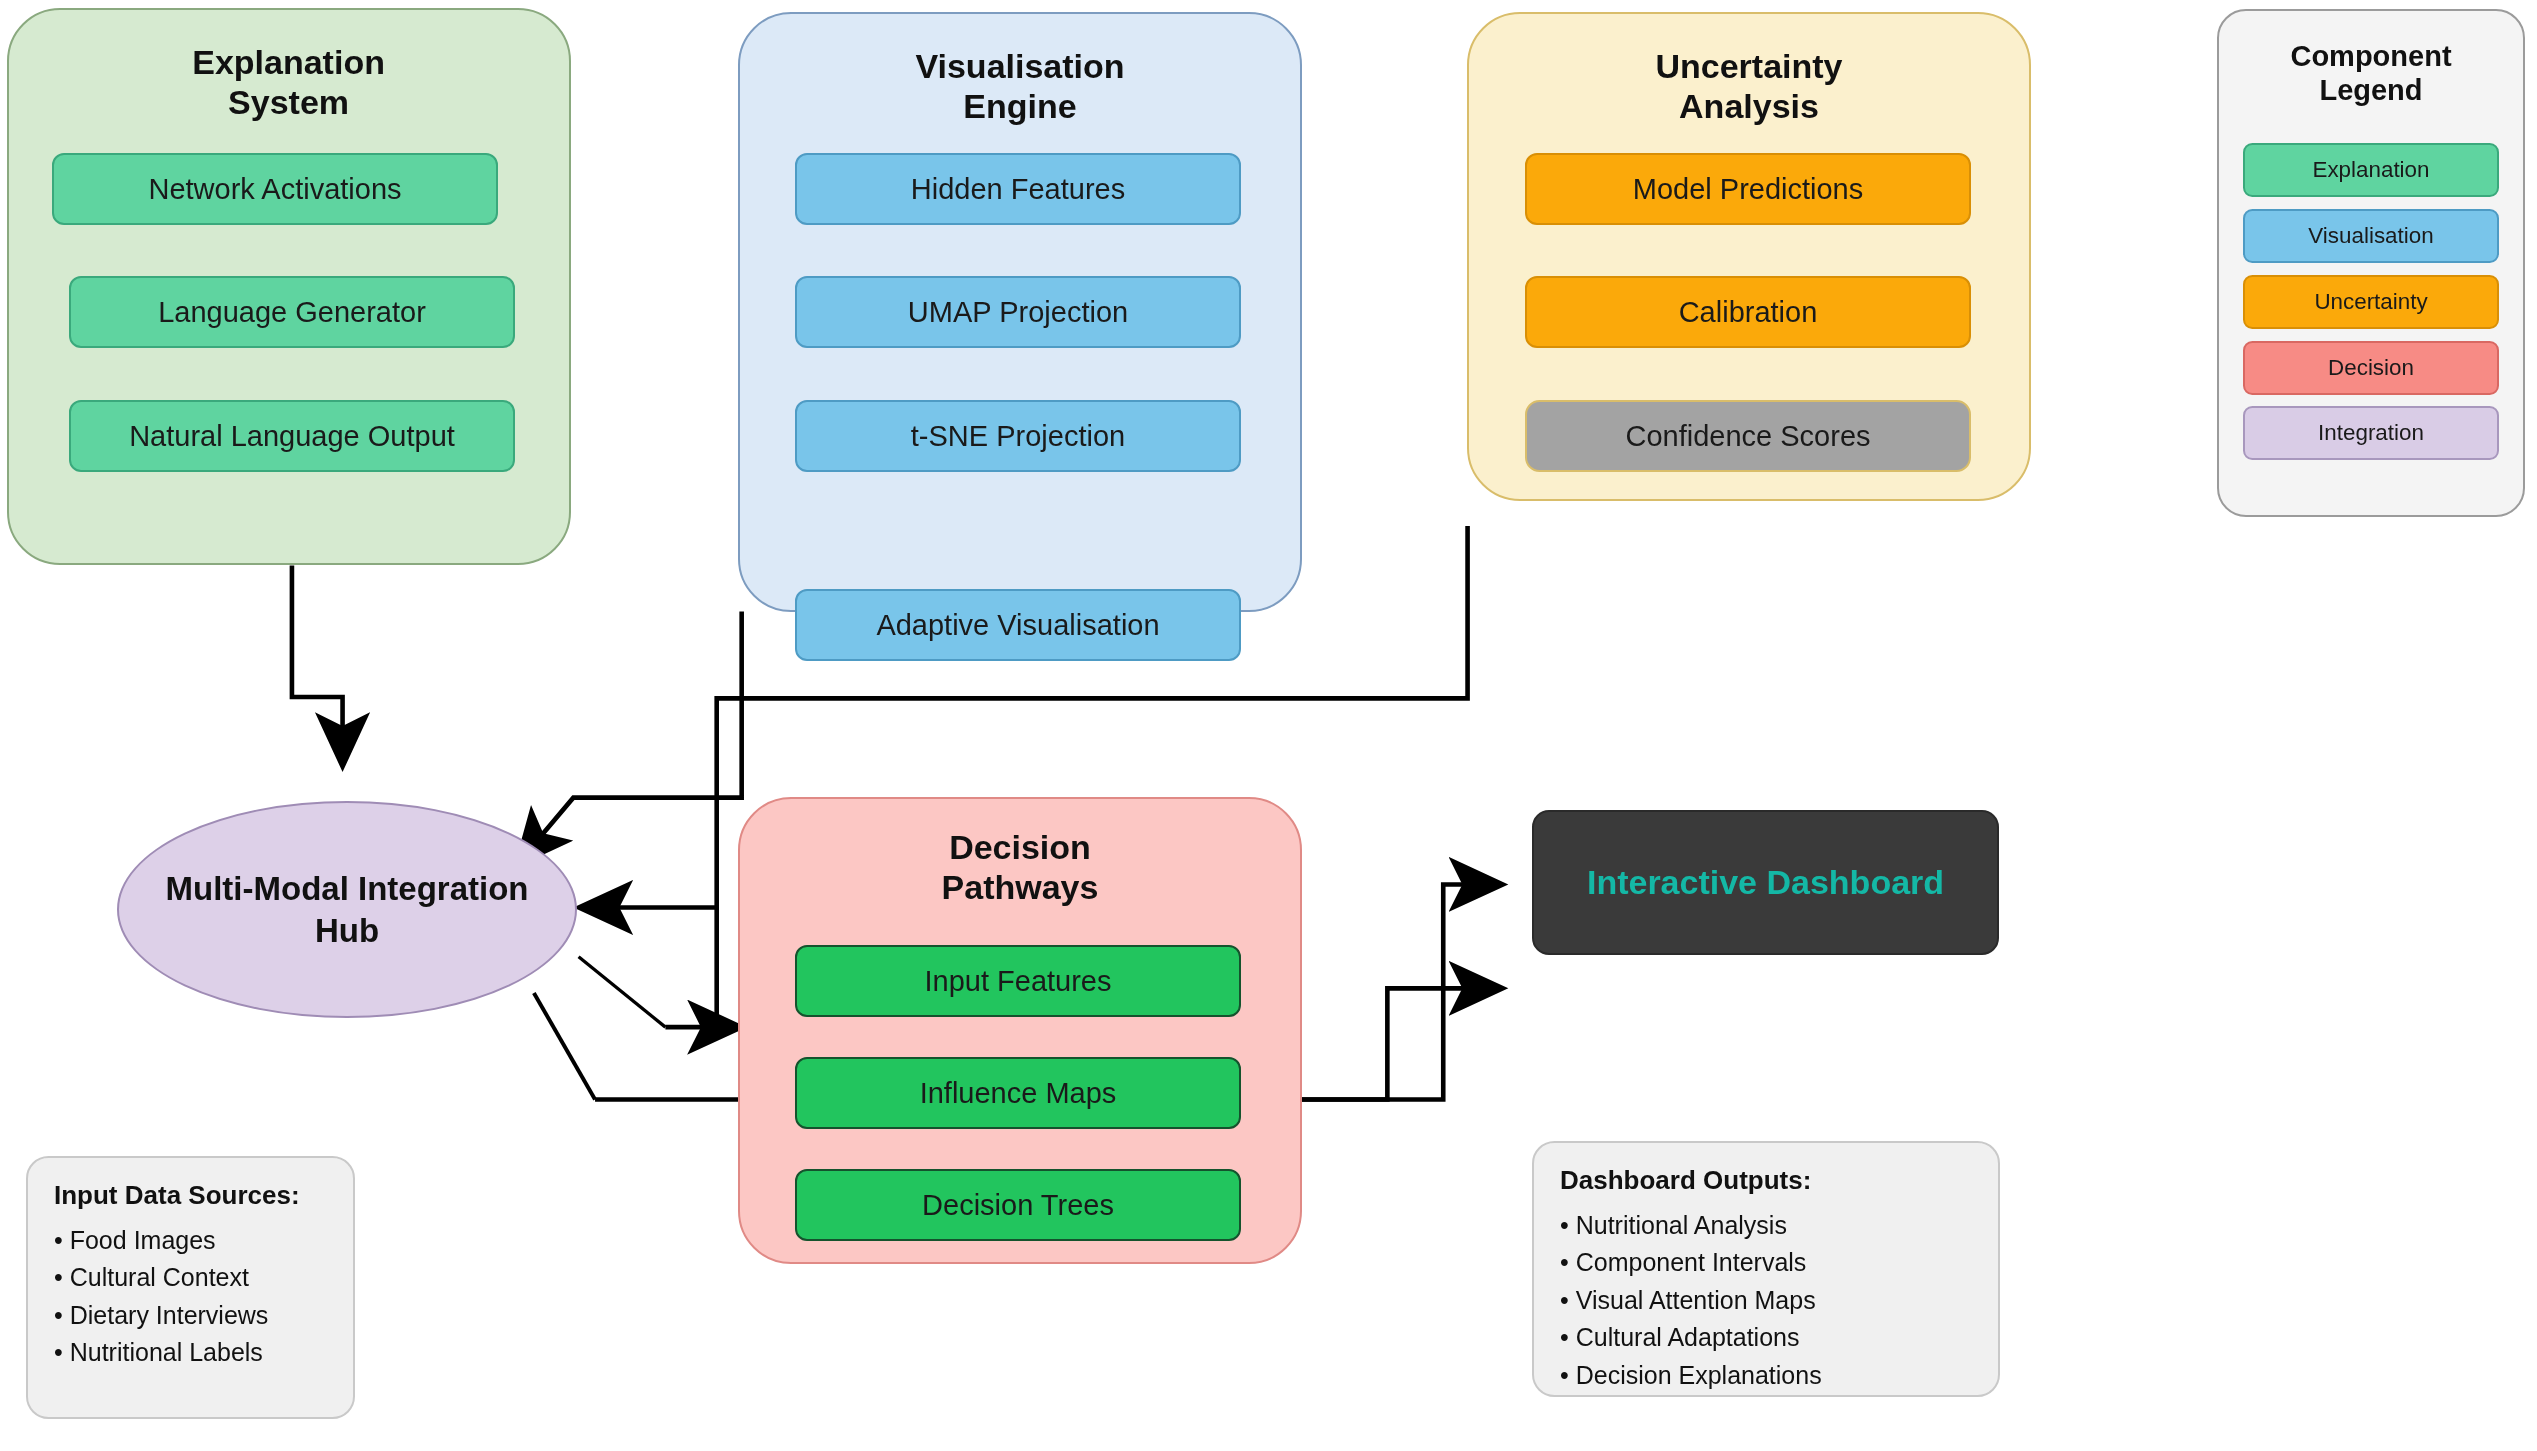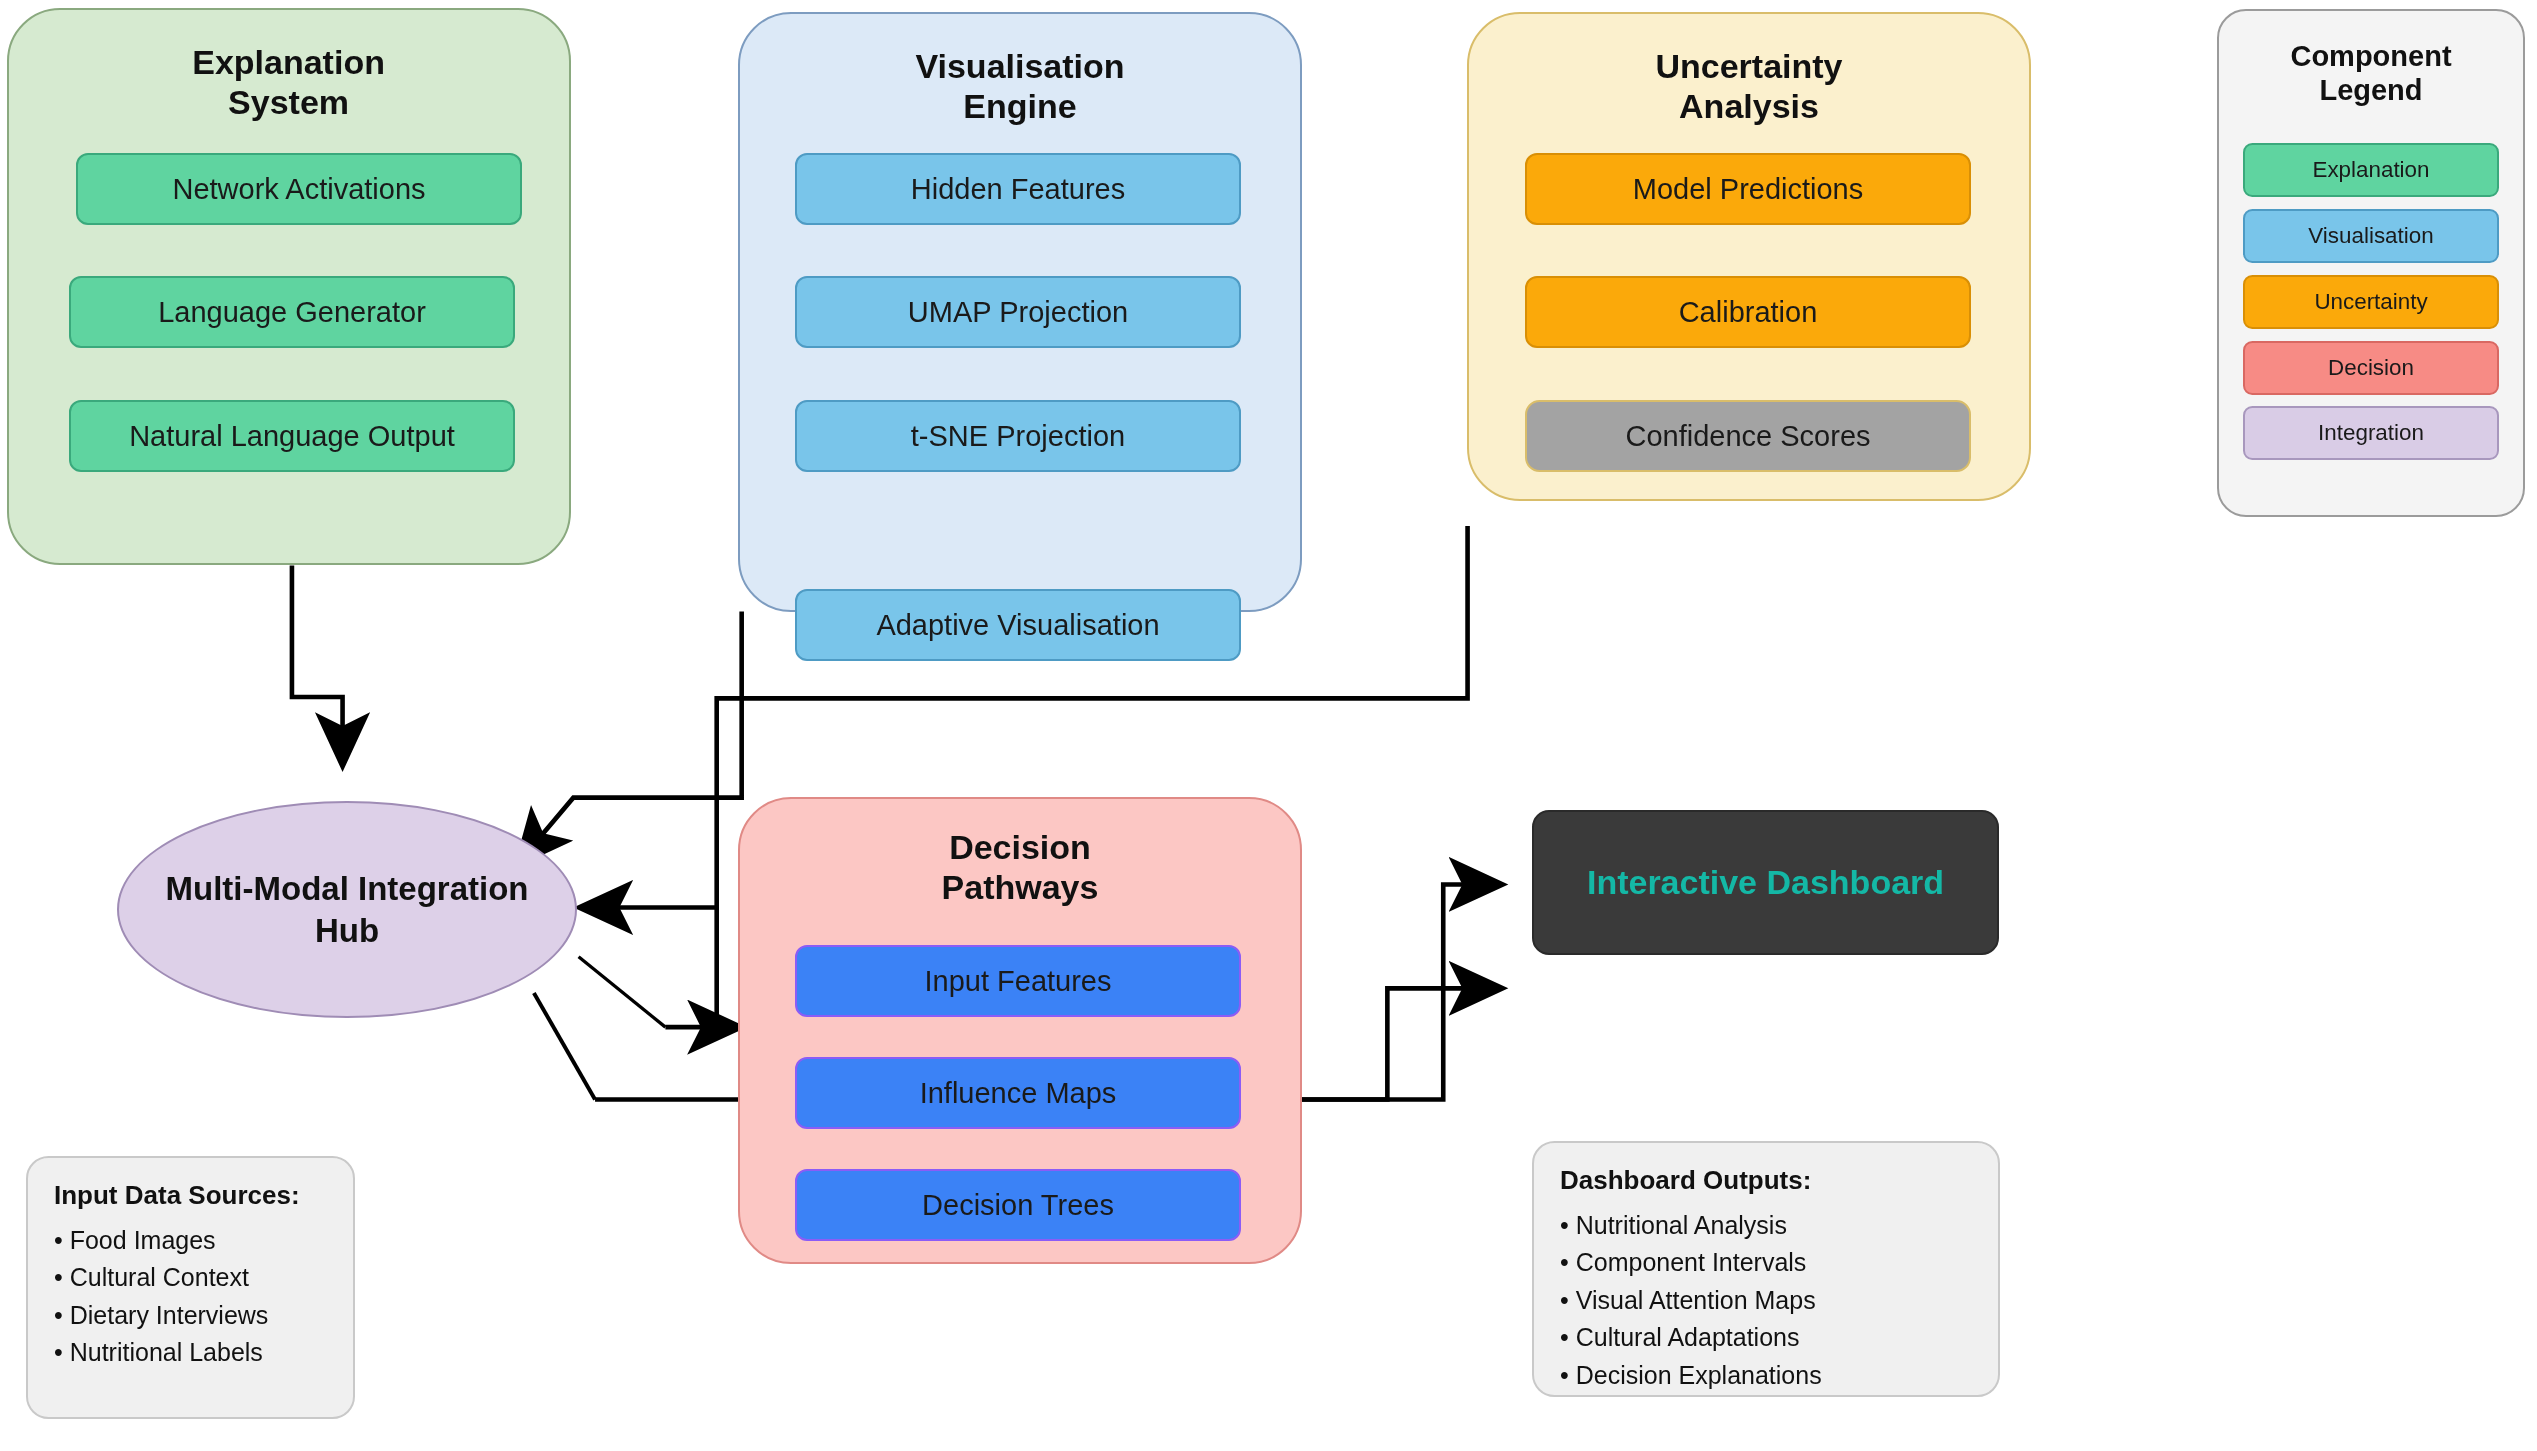--- a/index.html
+++ b/index.html
@@ -22,21 +22,21 @@
   .c-explanation{background:#d6ead0;border:2px solid #8aa97f;}
   .c-visual{background:#dce9f7;border:2px solid #7d9cc0;}
   .c-uncert{background:#fbf0cd;border:2px solid #d9bd6a;}
   .c-decision{background:#fcc7c4;border:2px solid #e08a86;}
   .c-legend{background:#f4f4f4;border:2px solid #9b9b9b;}
 
   
   .n-green{background:#5fd4a0;border:2px solid #3aa97c;}
   .n-blue{background:#79c5ea;border:2px solid #4e9bc4;}
   .n-orange{background:#fba90a;border:2px solid #d98f05;}
-  .n-red{background:#3b82f6;border:2px solid #8b5cf6;}
+  .n-red{background:#22c55e;border:2px solid #14532d;}
   .n-cream{background:#a3a3a3;border:2px solid #d9bd6a;}
   .n-dark{background:#3a3a3a;border:2px solid #2a2a2a;color:#14b8a6;font-weight:bold;font-size:34px;}
 
   .ellipse{
     position:absolute;border-radius:50%;background:#ddd0e8;border:2px solid #9f8cb5;
     display:flex;align-items:center;justify-content:center;text-align:center;
     font-weight:bold;font-size:33px;color:#111;line-height:1.25;padding:0 20px;box-sizing:border-box;
   }
 
   .note{
@@ -104,21 +104,21 @@
       <path d="M1975,1672 L2195,1672 L2195,1503"></path>
     </g>
   </svg>
 
   <div class="group-box c-explanation" style="left:6.6px;top:8px;width:564px;height:557px;">
     <div class="group-title" style="top:32px;">
       <div>Explanation</div>
       <div>System</div>
     </div>
   </div>
-  <div class="node n-green" style="left:76px;top:153px;width:446px;height:72px;">Network Activations</div>
+  <div class="node n-green" style="left:52px;top:153px;width:446px;height:72px;">Network Activations</div>
   <div class="node n-green" style="left:69px;top:276px;width:446px;height:72px;">Language Generator</div>
   <div class="node n-green" style="left:69px;top:400px;width:446px;height:72px;">Natural Language Output</div>
 
   <div class="group-box c-visual" style="left:738px;top:12px;width:564px;height:600px;">
     <div class="group-title" style="top:32px;">
       <div>Visualisation</div>
       <div>Engine</div>
     </div>
   </div>
   <div class="node n-blue" style="left:795px;top:153px;width:446px;height:72px;">Hidden Features</div>

